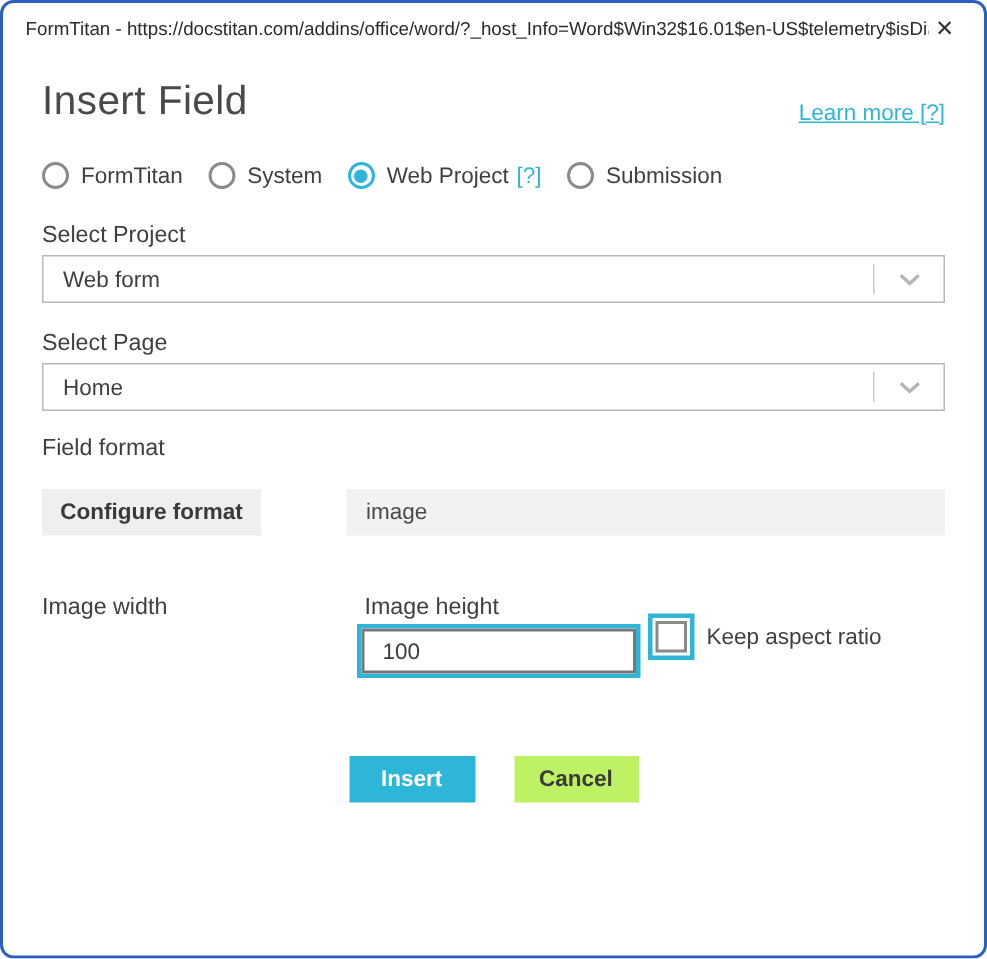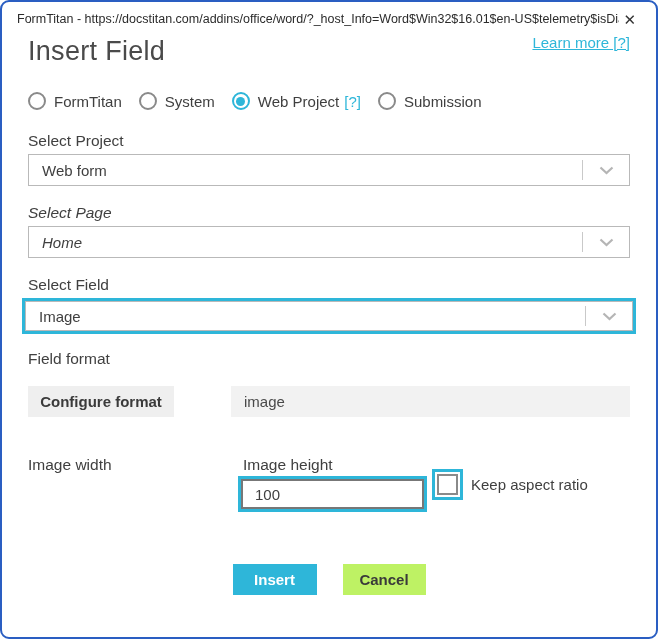--- a/index.html
+++ b/index.html
@@ -36,21 +36,22 @@
   }
   .close-btn{
     border:none;background:transparent;
     font-size:15px;color:#333;line-height:1;
     padding:2px 4px;cursor:pointer;
     font-family:"Liberation Sans", sans-serif;
   }
   
   .content{padding:0 26px;display:flex;flex-direction:column;flex:1;}
   .header-row{
-    display:flex;align-items:flex-start;justify-content:space-between;
+    margin-top:16px;
+    display:flex;align-items:flex-end;justify-content:space-between;
   }
   .page-title{
     font-size:27px;font-weight:300;color:#4a4a4a;
     letter-spacing:0.3px;line-height:34px;
   }
   .learn-more{
     font-size:15px;color:var(--accent);
     text-decoration:underline;cursor:pointer;
   }
   
@@ -64,21 +65,21 @@
   }
   .radio-opt.selected .radio-circle{border-color:var(--accent);}
   .radio-opt.selected .radio-circle::after{
     content:"";width:9px;height:9px;border-radius:50%;background:var(--accent);
   }
   .radio-label{font-size:15px;color:#3f3f3f;}
   .radio-suffix{font-size:15px;color:var(--accent);margin-left:5px;}
   
   .field-label{font-size:15.5px;color:#404040;line-height:18px;}
   .group-project{margin-top:22px;}
-  .group-page{margin-top:18px;font-style:italic;}
+  .group-page{margin-top:18px;}
   .group-field{margin-top:18px;}
   .dropdown{
     margin-top:4px;height:32px;
     border:1px solid var(--border-gray);background:#fff;
     display:flex;align-items:center;cursor:pointer;
   }
   .dropdown .dd-value{flex:1;padding-left:13px;font-size:15px;color:#3f3f3f;}
   .dd-sep{width:1px;height:20px;background:#c9c9c9;}
   .dd-chevron{width:46px;display:flex;align-items:center;justify-content:center;}
   .hl{border:3px solid var(--accent);display:block;}
@@ -182,34 +183,20 @@
         <span class="dd-value">Home</span>
         <span class="dd-sep"></span>
         <span class="dd-chevron">
           <svg width="15" height="9" viewBox="0 0 15 9">
               <polyline points="1.5,1.5 7.5,7 13.5,1.5" fill="none" stroke="#b5b5b5" stroke-width="2.2"></polyline>
             </svg>
         </span>
       </div>
     </div>
 
-    <div class="group-field">
-      <div class="field-label">Select Field</div>
-      <span class="hl">
-        <div class="dropdown">
-          <span class="dd-value">Image</span>
-          <span class="dd-sep"></span>
-          <span class="dd-chevron">
-            <svg width="15" height="9" viewBox="0 0 15 9">
-                <polyline points="1.5,1.5 7.5,7 13.5,1.5" fill="none" stroke="#b5b5b5" stroke-width="2.2"></polyline>
-              </svg>
-          </span>
-        </div>
-      </span>
-    </div>
 
     <div class="group-format">
       <div class="field-label">Field format</div>
       <div class="format-row">
         <button class="configure-btn">Configure format</button>
         <div class="format-value">image</div>
       </div>
     </div>
 
     <div class="dims-row">

